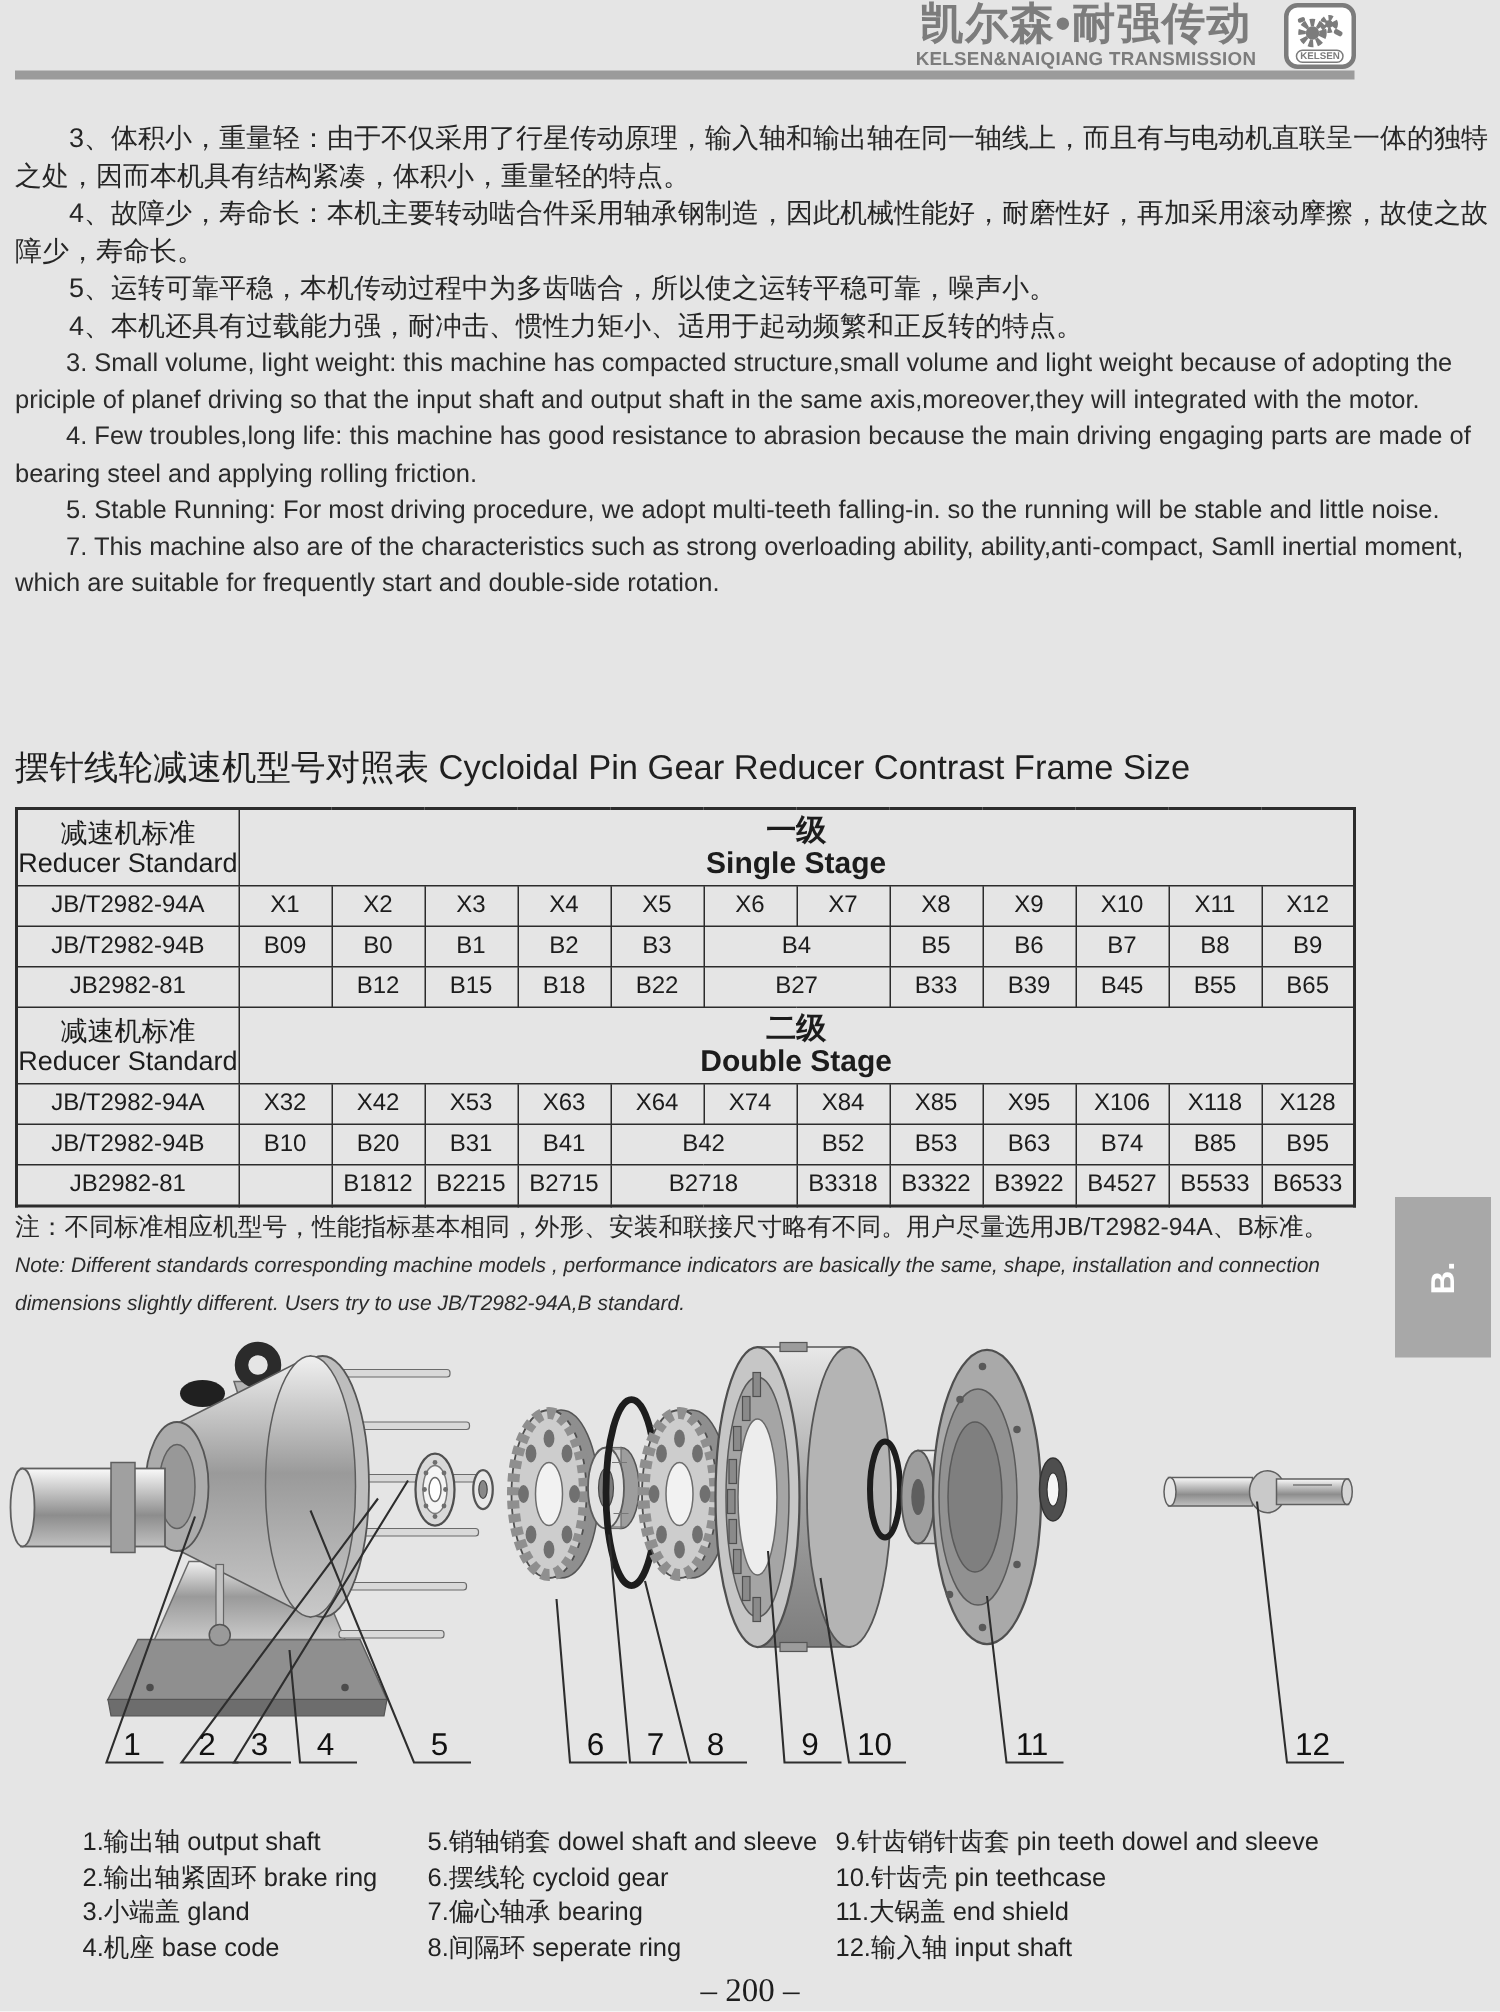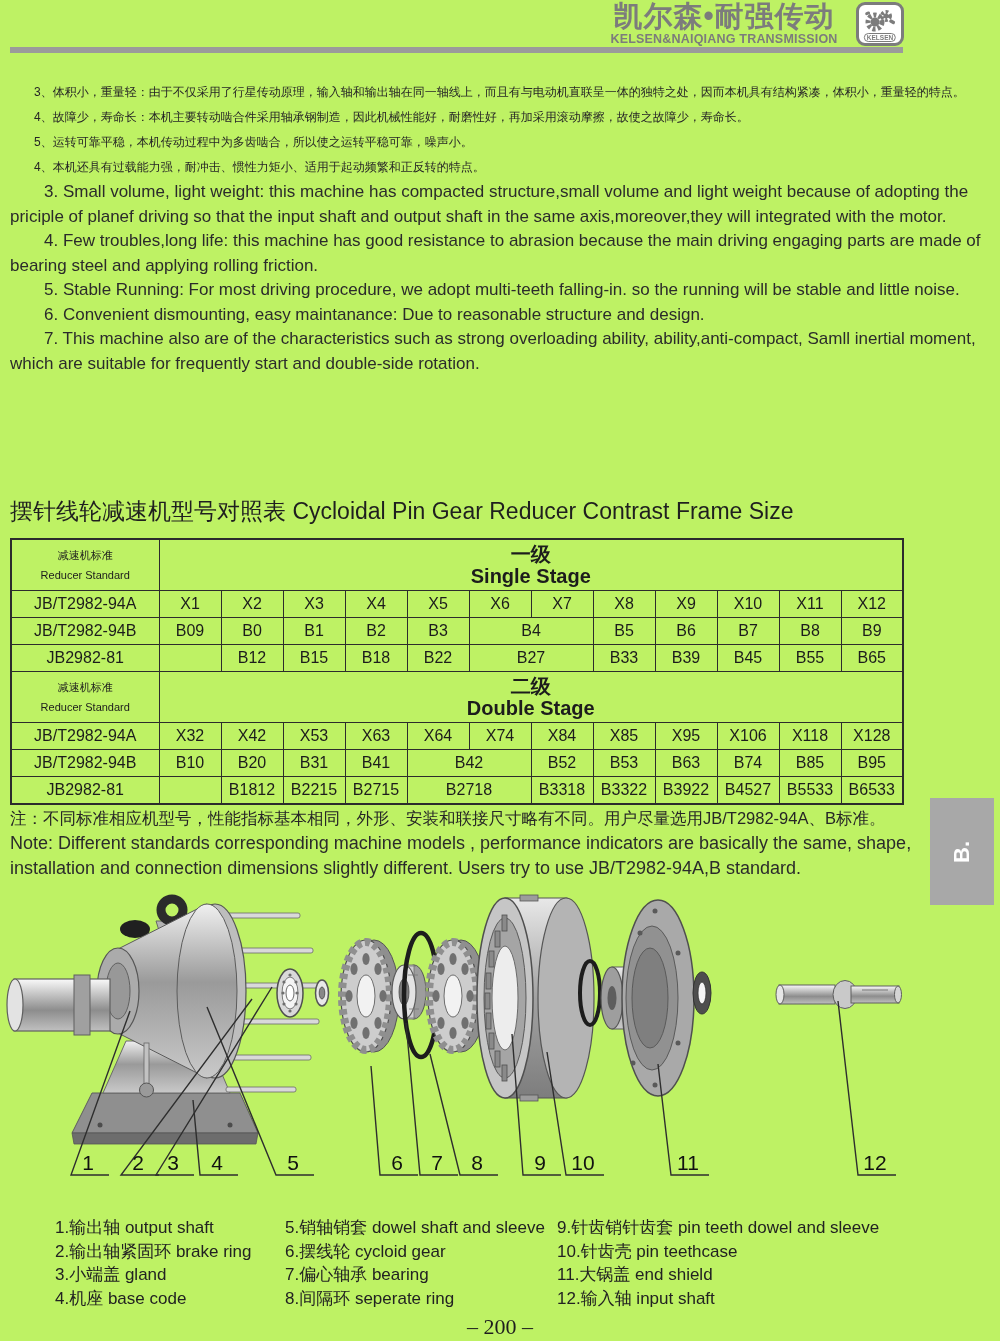--- a/index.html
+++ b/index.html
@@ -1,46 +1,46 @@
 <!DOCTYPE html>
 <html><head>
 <meta charset="utf-8">
 <style>
   html,body{margin:0;padding:0;background:#ffffff;}
   body{font-family:"Liberation Sans",sans-serif;color:#222;}
-  .page{position:relative;width:1000px;height:1341px;background:#bef264;overflow:hidden;}
+  .page{position:relative;width:1000px;height:1341px;background:#e5e5e5;overflow:hidden;}
 
   
   .hdr{position:absolute;top:2px;left:598px;width:306px;display:flex;align-items:flex-start;}
   .brand{width:252px;text-align:center;color:#7c7c7c;line-height:1;}
   .brand-cn{font-size:29px;font-weight:bold;letter-spacing:1px;white-space:nowrap;}
   .brand-en{font-size:12.5px;font-weight:bold;letter-spacing:.2px;margin-top:2px;white-space:nowrap;}
   .logo-box{width:42px;height:38px;border:3px solid #7c7c7c;border-radius:9px;margin-left:6px;position:relative;background:#fff;}
   .logo-pill{position:absolute;left:50%;bottom:1px;transform:translateX(-50%);font-size:6.5px;font-weight:bold;color:#7c7c7c;border:1.5px solid #7c7c7c;border-radius:5px;padding:0 2px;background:#fff;line-height:7px;}
   .hrule{position:absolute;left:10px;top:47px;width:893px;height:6px;background:#9b9b9b;}
 
   
   .features{position:absolute;left:10px;top:80px;width:982px;}
-  .p-cn{margin:0;font-size:12px;line-height:25px;color:#262626;text-indent:2em;text-align:justify;}
+  .p-cn{margin:0;font-size:18px;line-height:25px;color:#262626;text-indent:2em;text-align:justify;}
   .p-en{margin:0;font-size:17px;line-height:24.5px;color:#2b2b2b;text-indent:2em;text-align:left;}
 
   .sec-title{position:absolute;left:10px;top:496px;width:980px;font-size:23px;color:#1f1f1f;font-weight:500;white-space:nowrap;}
 
   
   .modeltable{position:absolute;left:10px;top:538px;width:894px;border-collapse:collapse;table-layout:fixed;border:2px solid #2c2c2c;}
   .modeltable td{border:1px solid #2c2c2c;text-align:center;vertical-align:middle;padding:0;font-size:16px;color:#1c1c1c;overflow:hidden;}
   .modeltable .hrow td{height:50px;}
   .modeltable .drow td{height:26px;}
-  .corner div{line-height:20px;font-size:11px;}
+  .corner div{line-height:20px;font-size:18px;}
   .stage div{line-height:22px;font-size:20px;font-weight:bold;}
 
   
   .notes{position:absolute;left:10px;top:806px;width:908px;}
   .note-cn{margin:0;font-size:16.5px;line-height:25px;color:#262626;}
-  .note-en{margin:0;font-size:18px;line-height:25px;color:#2b2b2b;}
+  .note-en{margin:0;font-size:14px;line-height:25px;color:#2b2b2b;font-style:italic;}
 
   
   .side-tab{position:absolute;left:930px;top:798px;width:64px;height:107px;background:#a8a8a8;display:flex;align-items:center;justify-content:center;}
   .side-tab span{display:block;transform:rotate(-90deg);color:#fff;font-size:22px;font-weight:bold;}
 
   
   .diagram{position:absolute;left:0;top:893px;width:1000px;height:300px;}
 
   
   .parts{position:absolute;left:55px;top:1196px;width:920px;display:grid;grid-template-columns:230px 272px 400px;margin-top:20px;}
@@ -73,21 +73,20 @@
   <div class="hrule"></div>
 
   <div class="features">
     <p class="p-cn">3、体积小，重量轻：由于不仅采用了行星传动原理，输入轴和输出轴在同一轴线上，而且有与电动机直联呈一体的独特之处，因而本机具有结构紧凑，体积小，重量轻的特点。</p>
     <p class="p-cn">4、故障少，寿命长：本机主要转动啮合件采用轴承钢制造，因此机械性能好，耐磨性好，再加采用滚动摩擦，故使之故障少，寿命长。</p>
     <p class="p-cn">5、运转可靠平稳，本机传动过程中为多齿啮合，所以使之运转平稳可靠，噪声小。</p>
     <p class="p-cn">4、本机还具有过载能力强，耐冲击、惯性力矩小、适用于起动频繁和正反转的特点。</p>
     <p class="p-en">3. Small volume, light weight: this machine has compacted structure,small volume and light weight because of adopting the priciple of planef driving so that the input shaft and output shaft in the same axis,moreover,they will integrated with the motor.</p>
     <p class="p-en">4. Few troubles,long life: this machine has good  resistance to abrasion because the main driving engaging parts are made of bearing steel and applying rolling friction.</p>
     <p class="p-en">5. Stable Running: For most driving procedure, we adopt multi-teeth falling-in. so the running will be stable and little noise.</p>
-    <p class="p-en">6. Convenient dismounting, easy maintanance: Due to reasonable structure and design.</p>
     <p class="p-en">7. This machine also are of the characteristics such as strong overloading ability, ability,anti-compact, Samll inertial moment, which are suitable for frequently start and double-side rotation.</p>
   </div>
 
   <div class="sec-title">摆针线轮减速机型号对照表 Cycloidal Pin Gear Reducer Contrast Frame Size</div>
 
   <table class="modeltable">
     <colgroup>
         <col style="width:148px">
         <col span="12">
       </colgroup>

